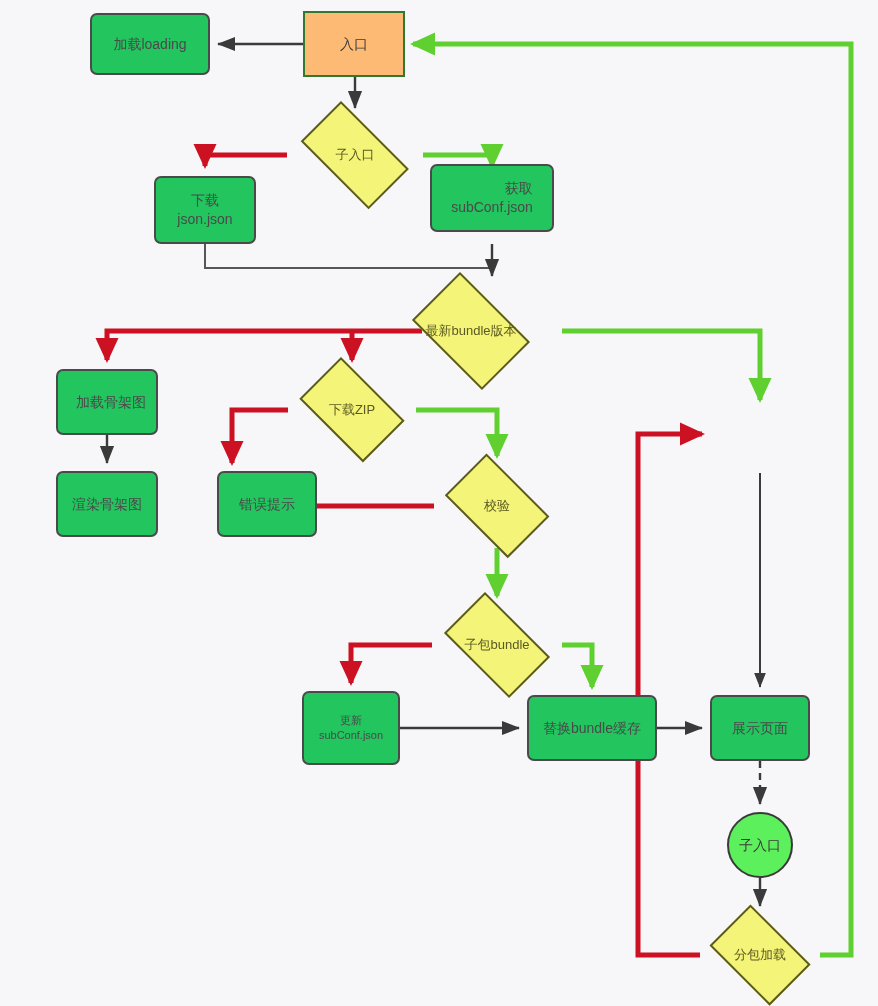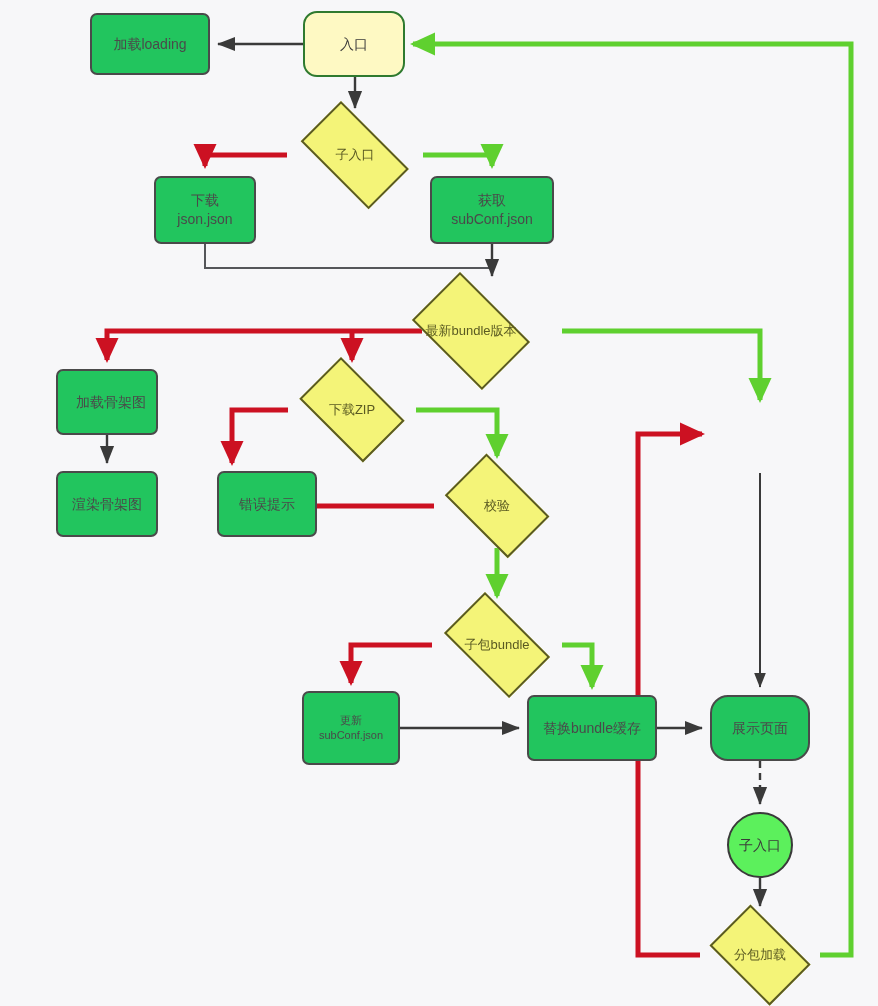--- a/index.html
+++ b/index.html
@@ -35,23 +35,23 @@
     z-index: 5;
     white-space: pre-line;
     word-break: break-all;
   }
   .node.box {
     background: #22c55e;
     border: 2px solid #4a4a4a;
     border-radius: 7px;
   }
   .node.start {
-    background: #fef9c3;
+    background: #fdba74;
     border: 2px solid #2f7a2f;
-    border-radius: 14px;
+    border-radius: 0;
     color: #3a3a3a;
   }
   .node.circle {
     background: #5cf05c;
     border: 2px solid #3a3a3a;
     border-radius: 50%;
     color: #3a3a3a;
   }
   .node.diamond {
     background: transparent;
@@ -147,21 +147,21 @@
   <div class="node start" style="left:303px;top:11px;width:102px;height:66px;">入口</div>
   <div class="node box" style="left:90px;top:13px;width:120px;height:62px;">加载loading</div>
 
   <div class="node diamond" style="left:287px;top:115px;width:136px;height:80px;">
     <span class="dshape"></span>
     <span class="dlabel">子入口</span>
   </div>
 
   <div class="node box" style="left:154px;top:176px;width:102px;height:68px;">下载
 json.json</div>
-  <div class="node box" style="left:430px;top:176px;width:124px;height:68px;">获取
+  <div class="node box" style="left:430px;top:164px;width:124px;height:68px;text-align:right;">获取
 subConf.json</div>
 
   <div class="node diamond" style="left:401px;top:283px;width:140px;height:96px;">
     <span class="dshape"></span>
     <span class="dlabel">最新bundle版本</span>
   </div>
 
   <div class="node box" style="left:56px;top:369px;width:102px;height:66px;padding-left:8px;">加载骨架图</div>
   <div class="node box" style="left:56px;top:471px;width:102px;height:66px;">渲染骨架图</div>
 
@@ -179,21 +179,21 @@
 
 
   <div class="node diamond" style="left:432px;top:604px;width:130px;height:82px;">
     <span class="dshape"></span>
     <span class="dlabel">子包bundle</span>
   </div>
 
   <div class="node box" style="left:302px;top:691px;width:98px;height:74px;font-size:11px;">更新
 subConf.json</div>
   <div class="node box" style="left:527px;top:695px;width:130px;height:66px;">替换bundle缓存</div>
-  <div class="node box" style="left:710px;top:695px;width:100px;height:66px;border-radius:18px;">展示页面</div>
+  <div class="node box" style="left:710px;top:695px;width:100px;height:66px;">展示页面</div>
 
   <div class="node circle" style="left:727px;top:812px;width:66px;height:66px;">子入口</div>
 
   <div class="node diamond" style="left:700px;top:914px;width:120px;height:82px;">
     <span class="dshape"></span>
     <span class="dlabel">分包加载</span>
   </div>
 
 </div>
 

